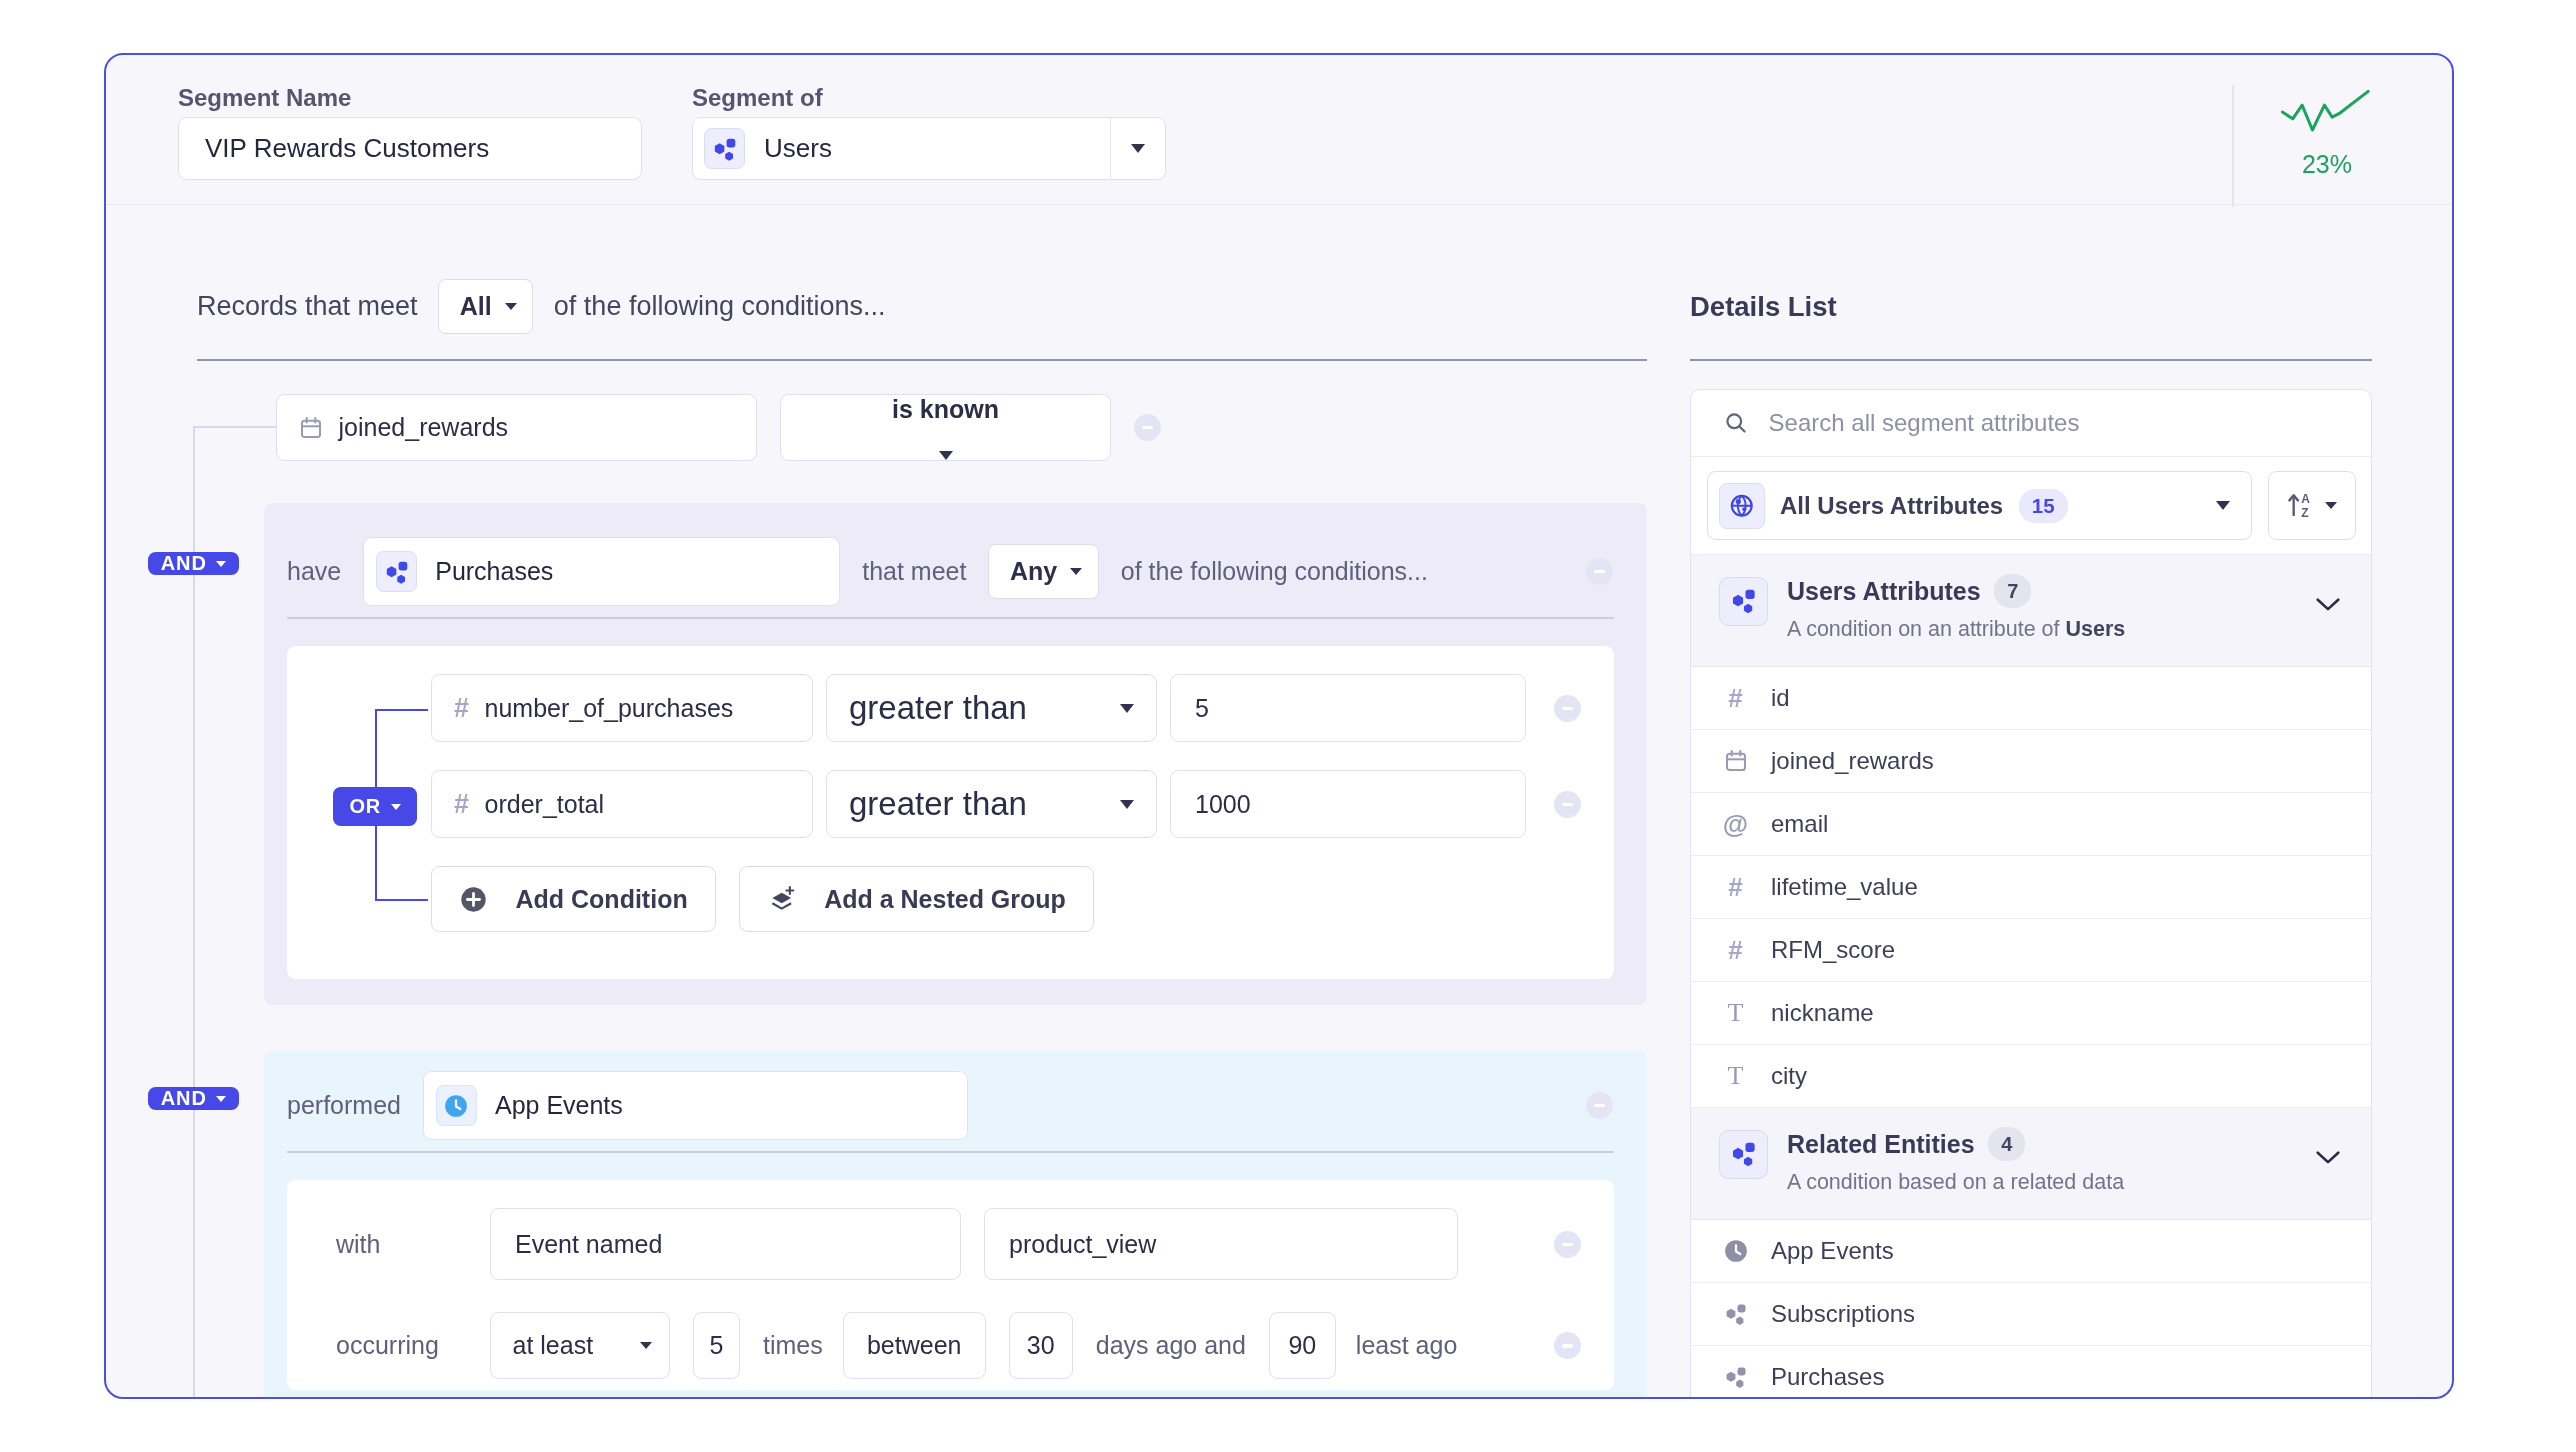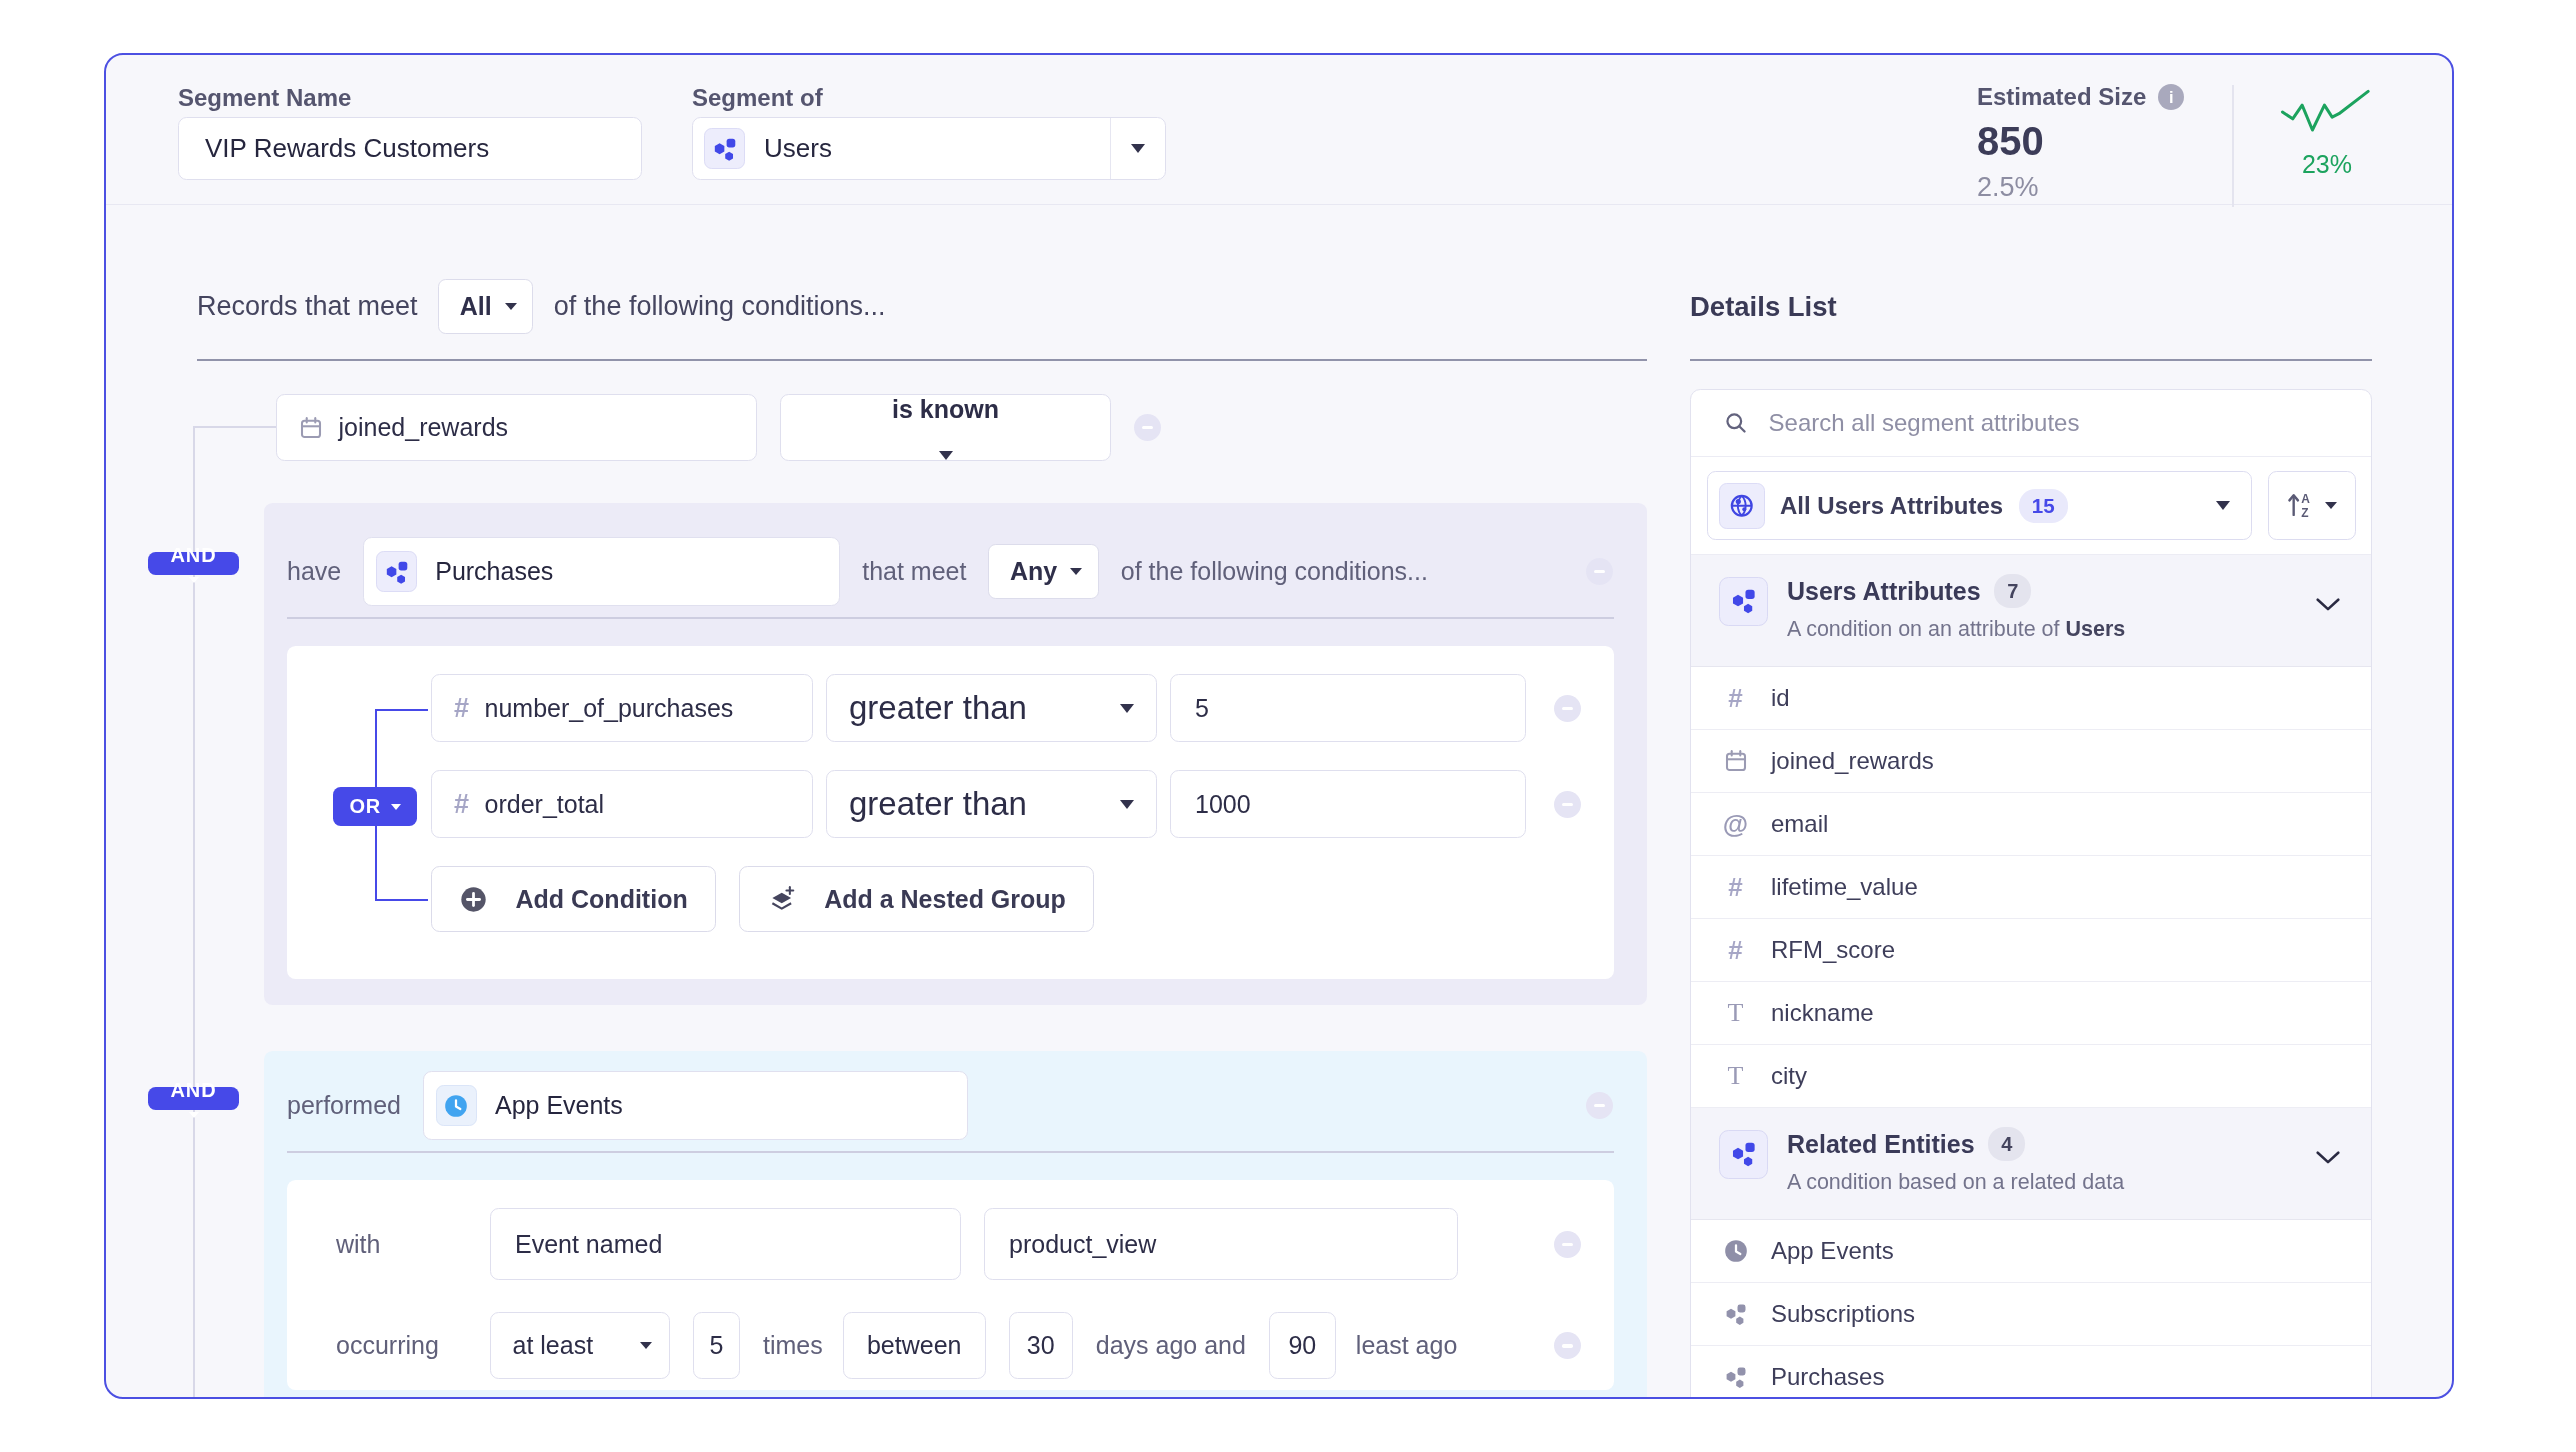--- a/index.html
+++ b/index.html
@@ -46,21 +46,21 @@
            display:flex; align-items:center; gap:13px; font-weight:600; color:#2F2F4A; font-size:25px; }
   .hdiv { height:2.1px; background:#9193AA; margin-top:25px; }
   .details .hdiv { margin-top:37px; }
 
   
   .tree { position:relative; padding-top:33px; }
   .rail { position:absolute; left:-4.3px; top:66px; width:2.1px; height:975px; background:#D8D8E8; }
   .elbow { position:absolute; left:-4.3px; top:65px; width:83px; height:2.1px; background:#D8D8E8; }
   .badge { position:absolute; background:#4649E8; color:#fff; font-weight:700; font-size:20px; letter-spacing:0.9px;
            border-radius:7.7px; display:flex; align-items:center; justify-content:center; gap:9.4px; z-index:3; }
-  .badge.and { left:-49px; width:91px; height:23px;flex-direction:column; }
+  .badge.and { left:-49px; width:91px; height:23px; }
   .and1 { top:191px; } .and2 { top:726px; }
   .badge.or { left:46px; top:141px; width:84px; height:39px; position:absolute; }
 
   .cond-row { display:flex; align-items:center; gap:23px; margin-left:79px; }
   .box { background:#fff; border:1.7px solid #DFDFEE; border-radius:8.6px; height:67px; display:flex; align-items:center; }
   .attr-box { width:481px; padding:0 22px; gap:15.5px; font-size:25px; color:#2D2D47; font-weight:500; }
   .sel-box { width:331px; padding:0 22px; justify-content:space-between; font-size:25px; color:#2D2D47; font-weight:700;flex-direction:column; }
   .minus-btn { width:27px; height:27px; border-radius:50%; background:#E5E4F4; display:flex; align-items:center;
                justify-content:center; flex:none; }
   .minus-btn::after { content:""; width:11px; height:3.4px; background:#fff; border-radius:1.7px; }
@@ -150,28 +150,20 @@
               </svg>
           </span>
           <span class="combo-text">Users</span>
           <span class="combo-caret">
               <span class="tri"></span>
             </span>
         </div>
       </div>
 
       <div class="stats">
-        <div>
-          <div class="est-label">
-            <span>Estimated Size</span>
-            <span class="info-ic">i</span>
-          </div>
-          <div class="est-value">850</div>
-          <div class="est-pct">2.5%</div>
-        </div>
         <div class="vdiv"></div>
         <div class="trend">
           <svg width="96" height="48" viewBox="0 0 112 56">
             <polyline points="4,28 16,36 27,20 39,49 53,20 62,34 70,30 104,4" fill="none" stroke="#1CA35E" stroke-width="3.5" stroke-linejoin="round" stroke-linecap="round"></polyline>
           </svg>
           <div class="trend-pct">23%</div>
         </div>
       </div>
     </div>
 

